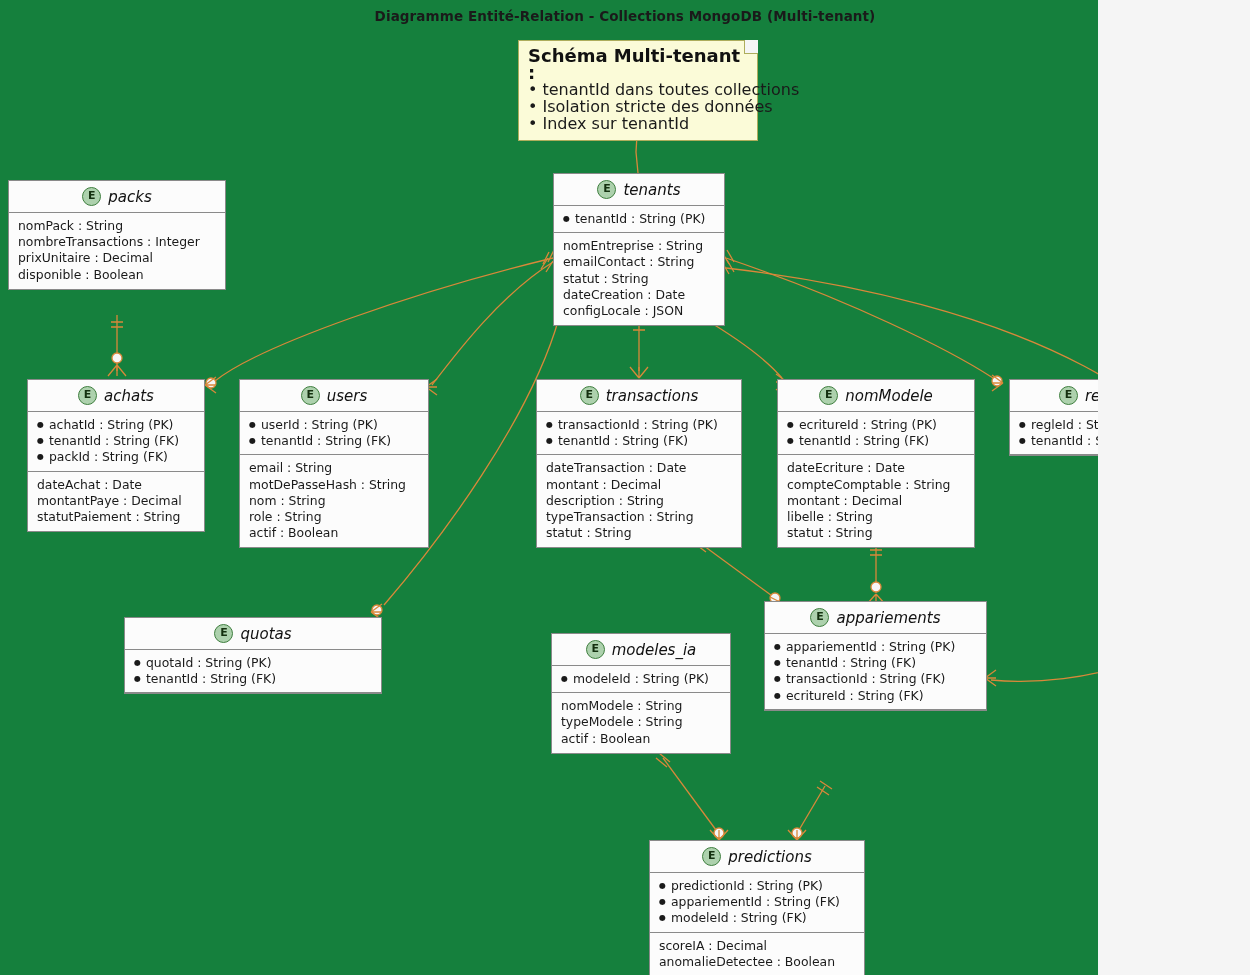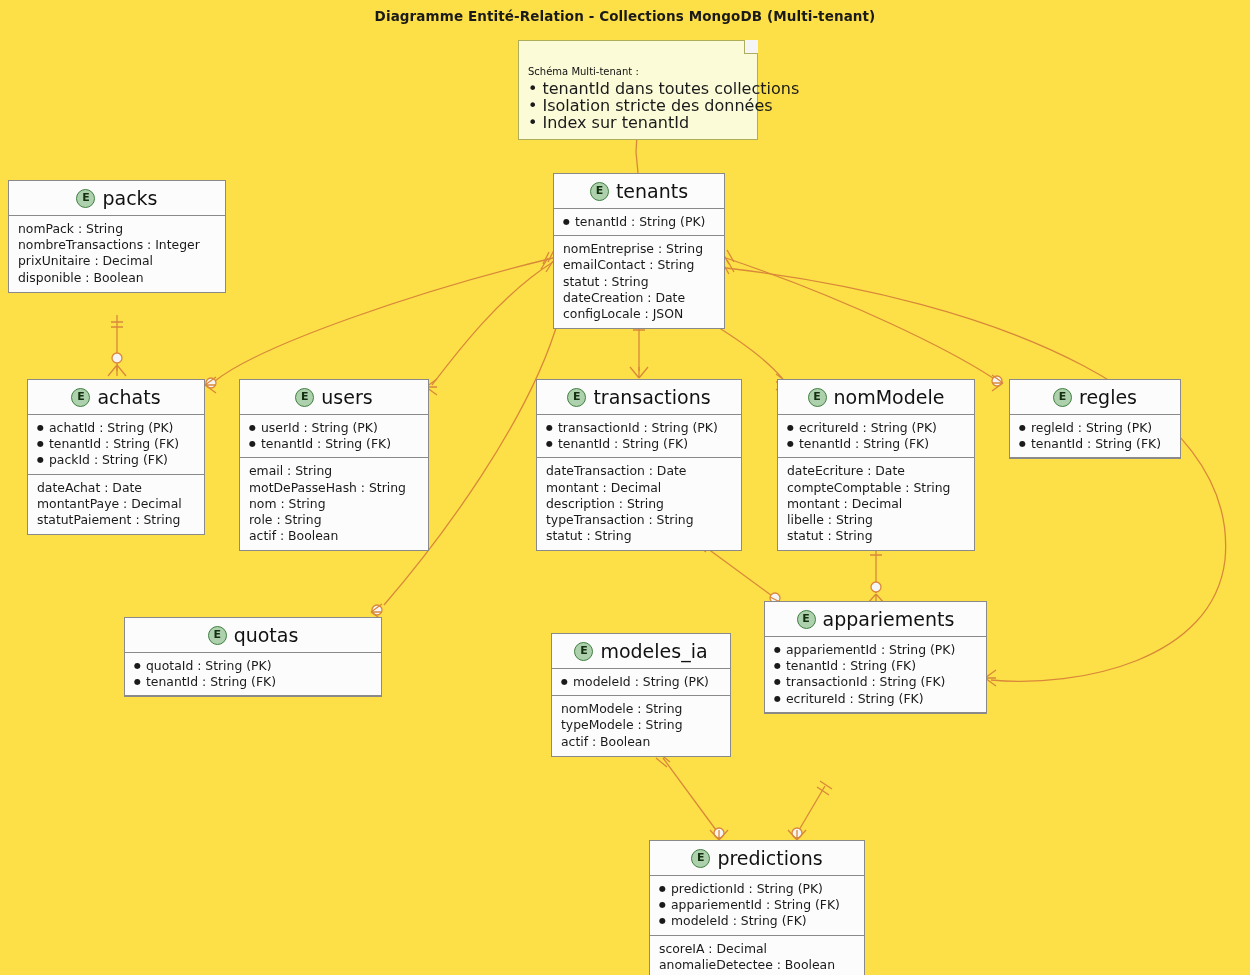--- a/index.html
+++ b/index.html
@@ -2,23 +2,23 @@
 <html><head>
 <meta charset="utf-8">
 <style>
   html, body {
     margin: 0;
     padding: 0;
     background: #f5f5f5;
   }
   #canvas {
     position: relative;
-    width: 1250px;
+    width: 1098px;
     height: 975px;
-    background: #fde047;
+    background: #15803d;
     font-family: "DejaVu Sans", sans-serif;
     overflow: hidden;
   }
   #title {
     position: absolute;
     left: 0;
     top: 8px;
     width: 1250px;
     text-align: center;
     font-size: 13.5px;
@@ -58,22 +58,23 @@
     border: 1.2px solid #3f7f3f;
     color: #14300f;
     font-size: 11px;
     font-weight: bold;
     line-height: 15px;
     text-align: center;
     flex: 0 0 auto;
     font-family: "DejaVu Sans", sans-serif;
   }
   .ent-title {
-    font-size: 19px;
+    font-size: 15px;
     color: #111;
+    font-style: italic;
   }
   .ent-keys {
     padding: 5px 9px 5px 9px;
     border-bottom: 1px solid #8a8a8a;
   }
   .ent-fields {
     padding: 5px 9px 6px 9px;
   }
   .row {
     font-size: 12.4px;
@@ -102,25 +103,24 @@
     position: absolute;
     right: -1px;
     top: -1px;
     width: 13px;
     height: 13px;
     background: #f5f5f5;
     border-left: 1px solid #adad5c;
     border-bottom: 1px solid #adad5c;
   }
   #note .note-title {
-    font-size: 10px;
-    font-weight: normal;
+    font-size: 18px;
+    font-weight: bold;
     color: #111;
     line-height: 17px;
-    margin-top: 16px;
   }
   #note .note-line {
     font-size: 16px;
     color: #1a1a1a;
     line-height: 17px;
     white-space: nowrap;
   }
   #note .note-line::before {
     content: "\2022";
     margin-right: 5px;

